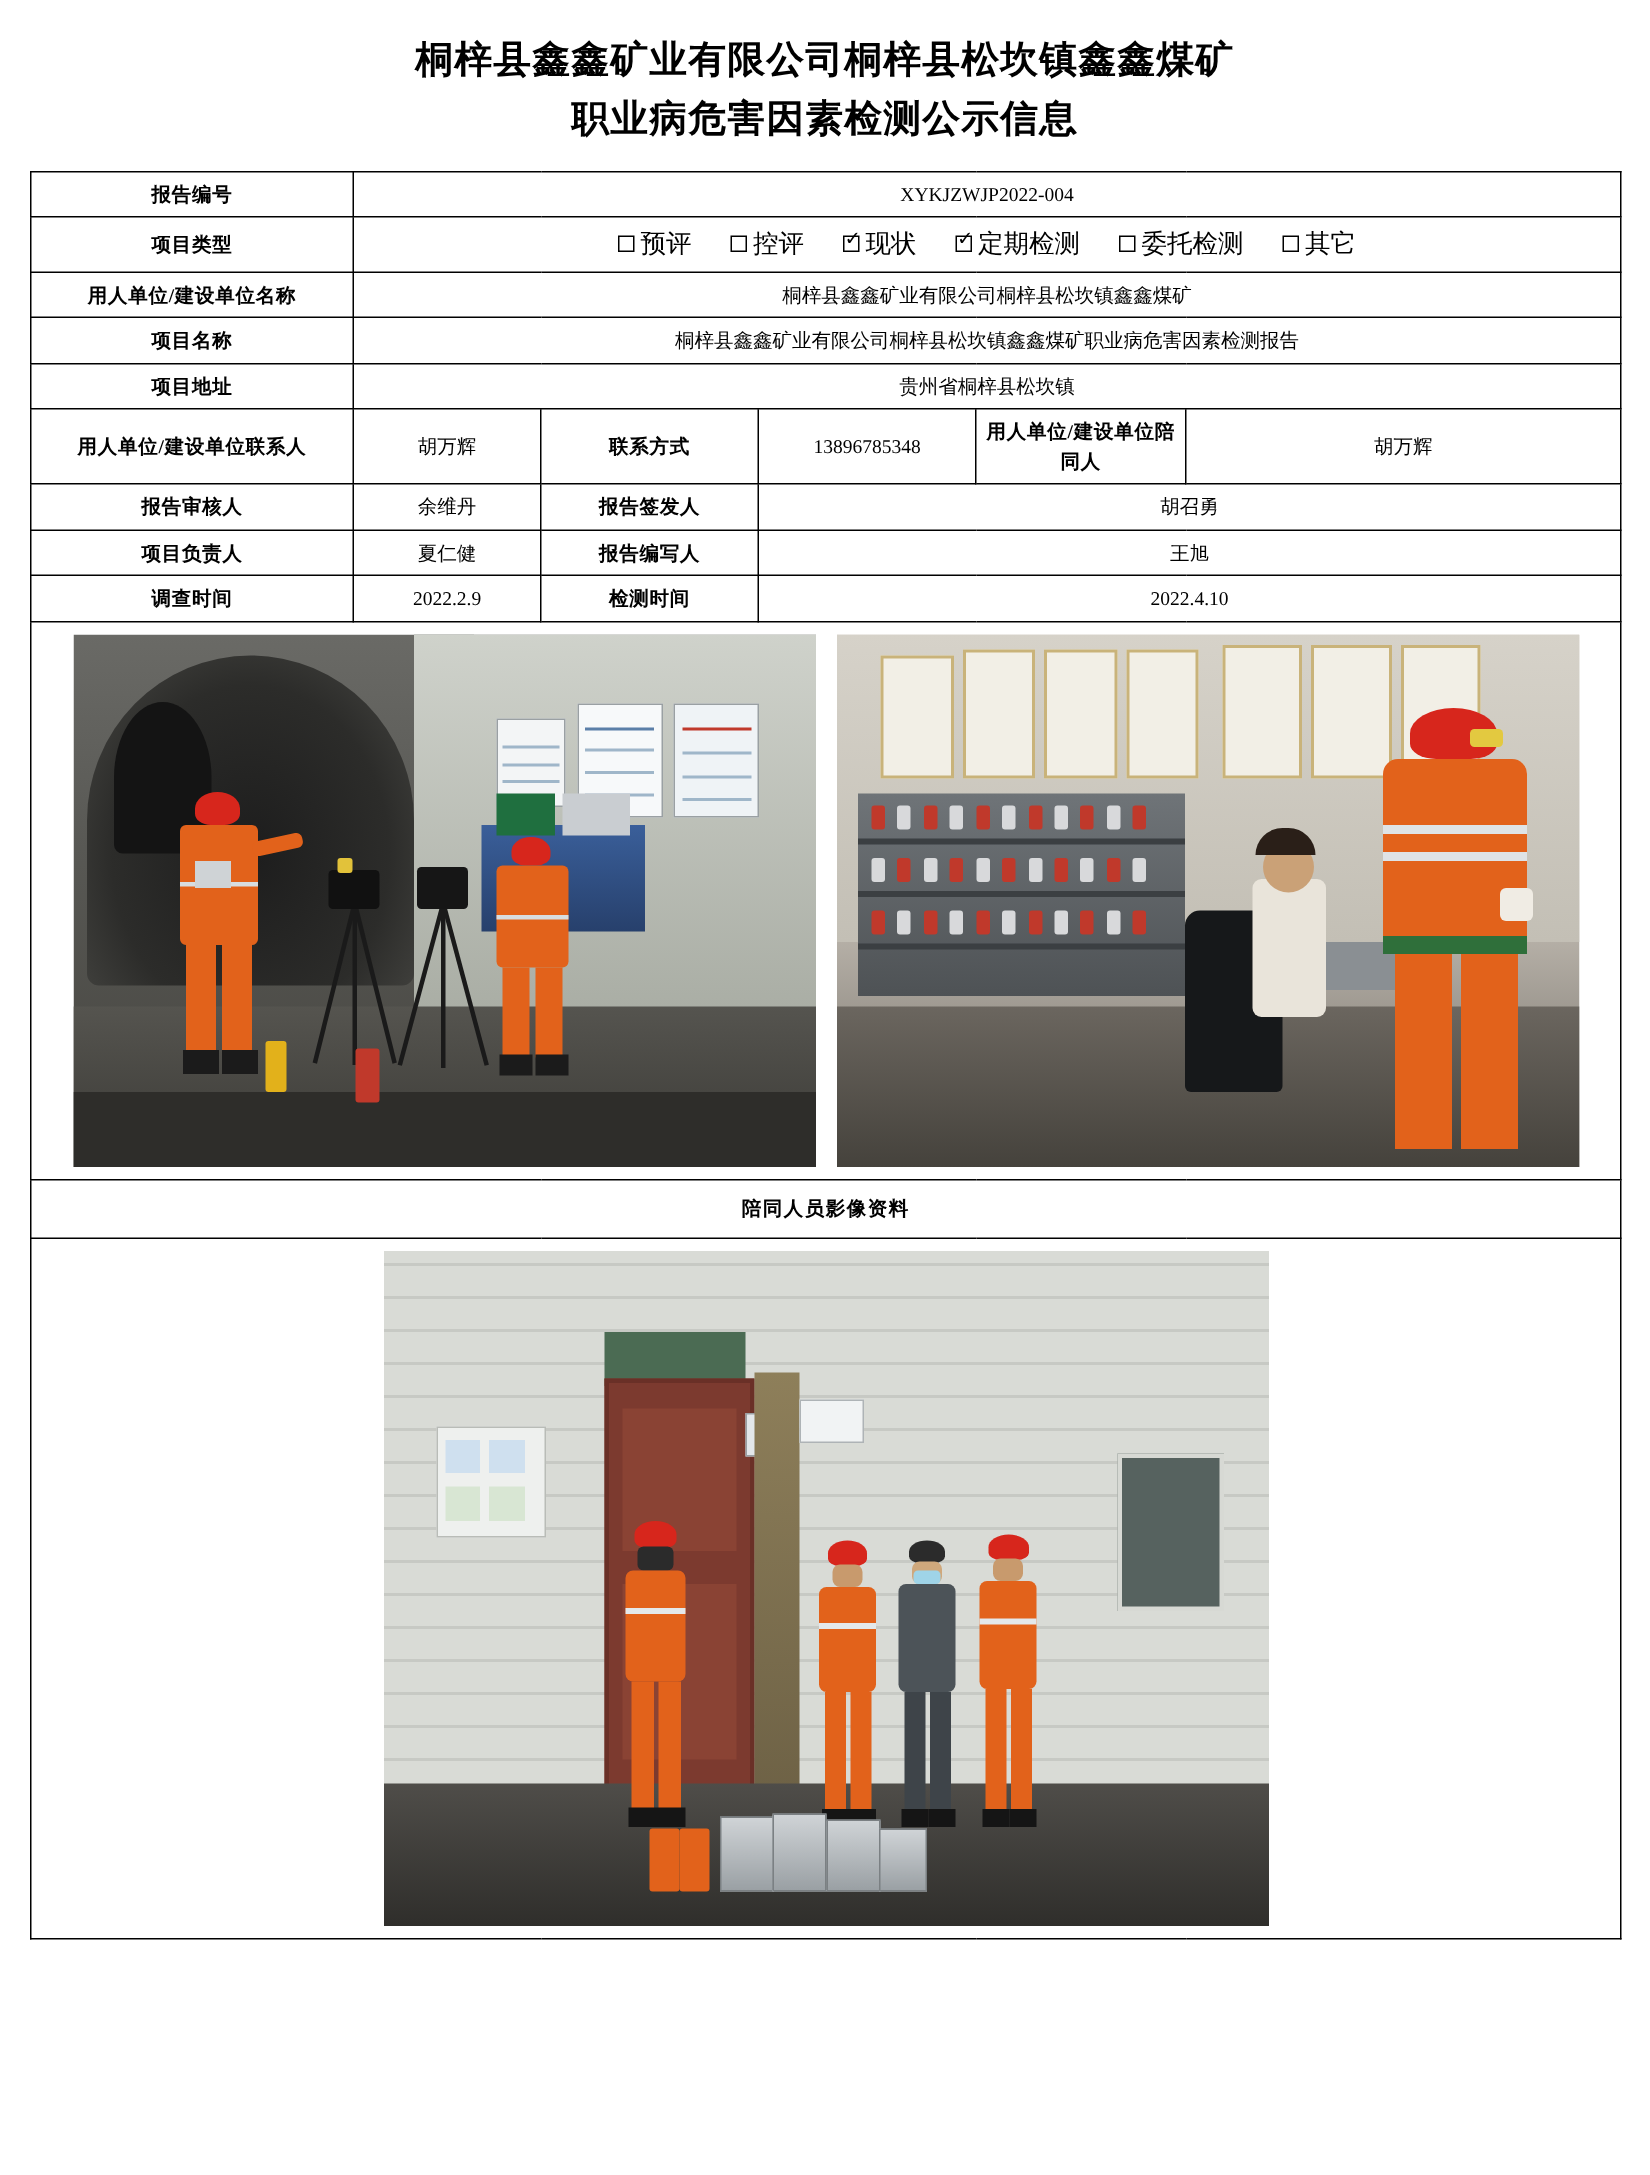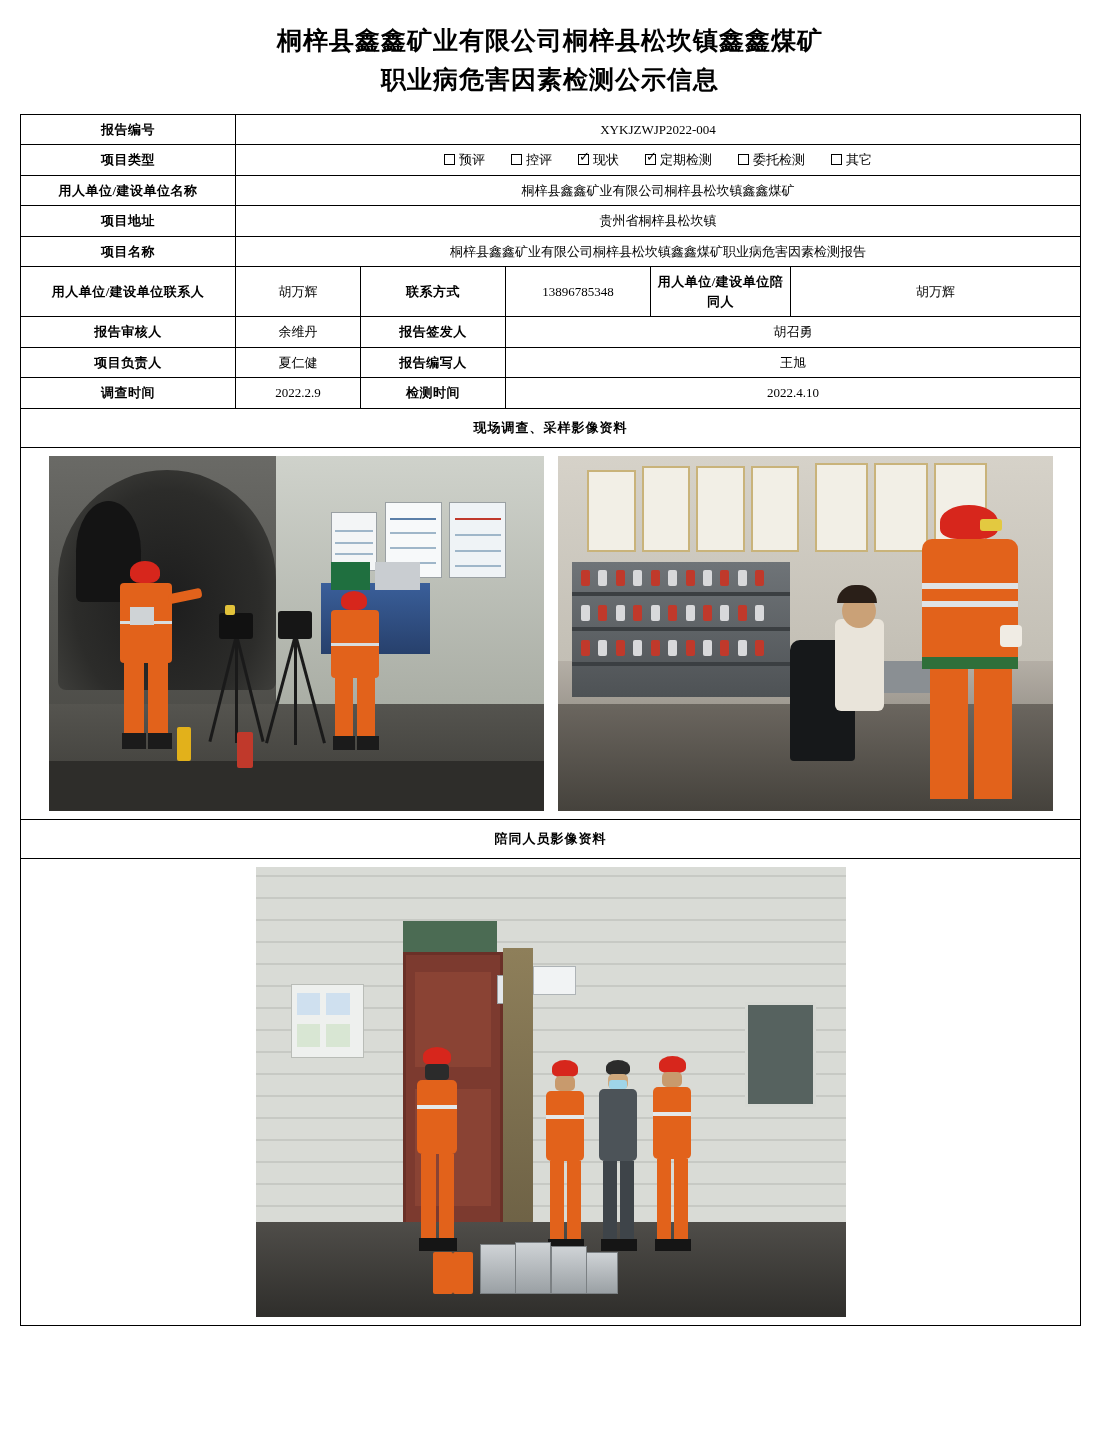--- a/index.html
+++ b/index.html
@@ -58,21 +58,21 @@
     height: 27px;
   }
   .row-h2 {
     height: 40px;
   }
   .checkline {
     display: flex;
     justify-content: center;
     align-items: flex-start;
     gap: 26px;
-    font-size: 13px;
+    font-size: 17px;
   }
   .chk {
     display: inline-flex;
     align-items: center;
     gap: 4px;
     white-space: nowrap;
   }
   .box {
     display: inline-block;
     width: 11px;
@@ -227,27 +227,27 @@
         </div>
       </td>
     </tr>
 
     <tr class="row-h">
       <td class="label">用人单位/建设单位名称</td>
       <td class="value" colspan="5">桐梓县鑫鑫矿业有限公司桐梓县松坎镇鑫鑫煤矿</td>
     </tr>
 
     <tr class="row-h">
+      <td class="label">项目名称</td>
+      <td class="value" colspan="5">桐梓县鑫鑫矿业有限公司桐梓县松坎镇鑫鑫煤矿职业病危害因素检测报告</td>
+    </tr>
+
+    <tr class="row-h">
       <td class="label">项目地址</td>
       <td class="value" colspan="5">贵州省桐梓县松坎镇</td>
-    </tr>
-
-    <tr class="row-h">
-      <td class="label">项目名称</td>
-      <td class="value" colspan="5">桐梓县鑫鑫矿业有限公司桐梓县松坎镇鑫鑫煤矿职业病危害因素检测报告</td>
     </tr>
 
     <tr class="row-h2">
       <td class="label">用人单位/建设单位联系人</td>
       <td class="value">胡万辉</td>
       <td class="label">联系方式</td>
       <td class="value">13896785348</td>
       <td class="label">用人单位/建设单位陪同人</td>
       <td class="value">胡万辉</td>
     </tr>
@@ -267,23 +267,20 @@
     </tr>
 
 
     <tr class="row-h">
       <td class="label">调查时间</td>
       <td class="value">2022.2.9</td>
       <td class="label">检测时间</td>
       <td class="value" colspan="3">2022.4.10</td>
     </tr>
 
-    <tr>
-      <td class="section-head" colspan="6">现场调查、采样影像资料</td>
-    </tr>
 
     <tr>
       <td class="photo-cell" colspan="6">
         <div class="photo-row-2">
 
           <div class="ph ph-a" title="">
             <div class="scene a-bg">
               <div class="a-tunnel">
                     <div class="a-tunnel-in"></div>
                   </div>

